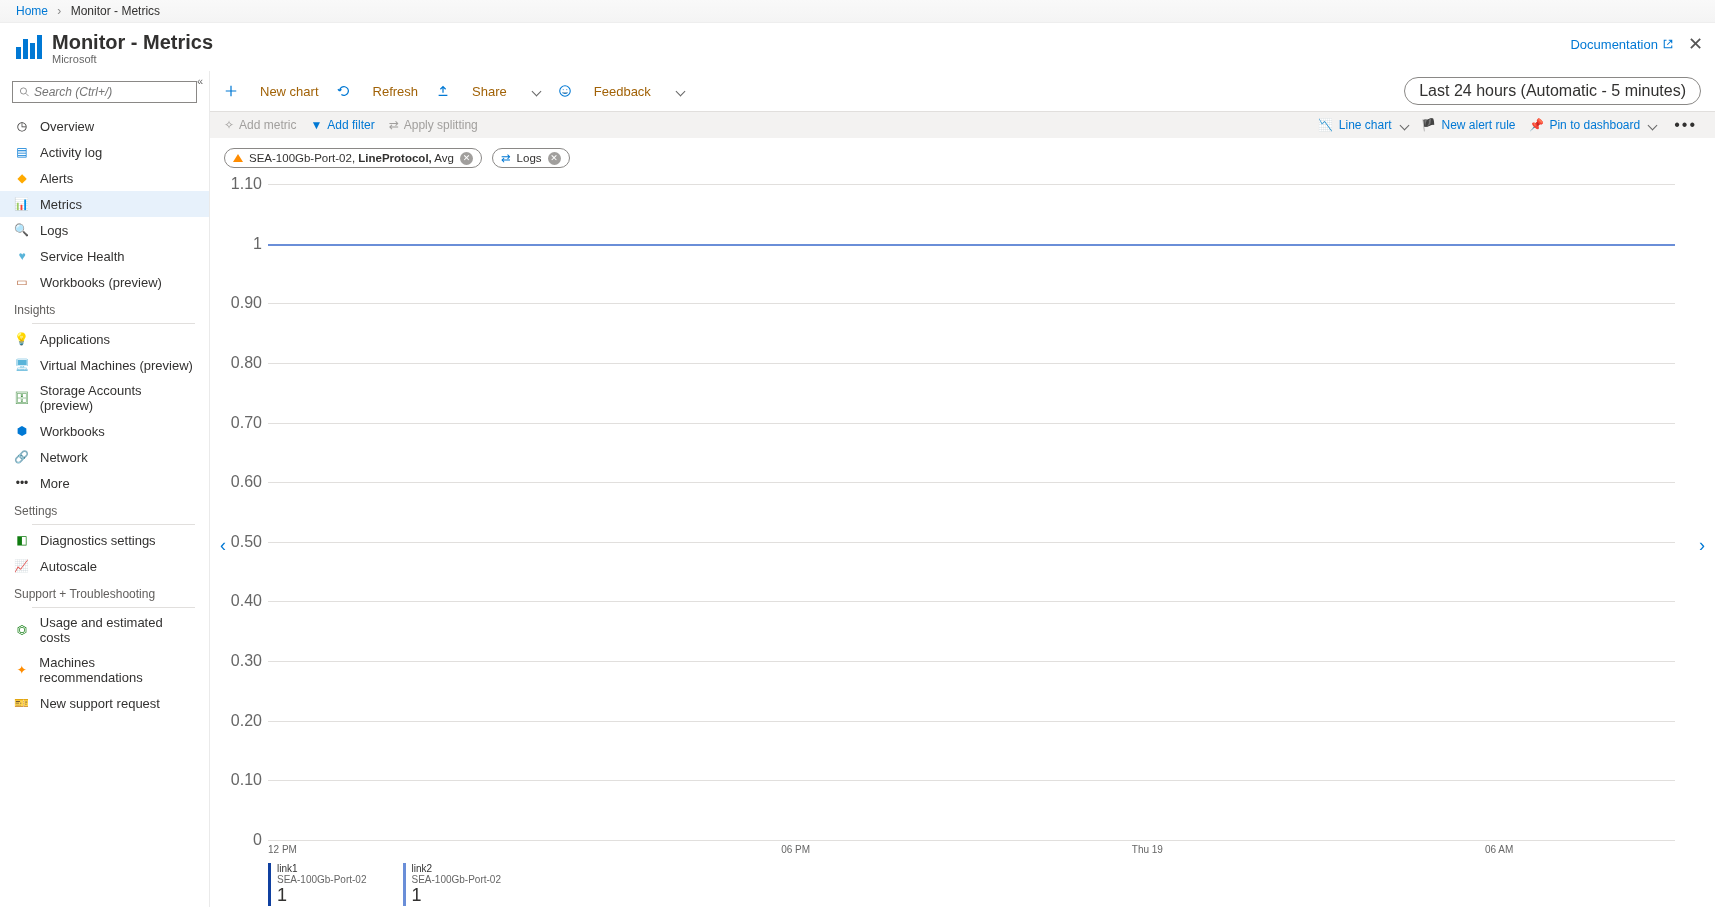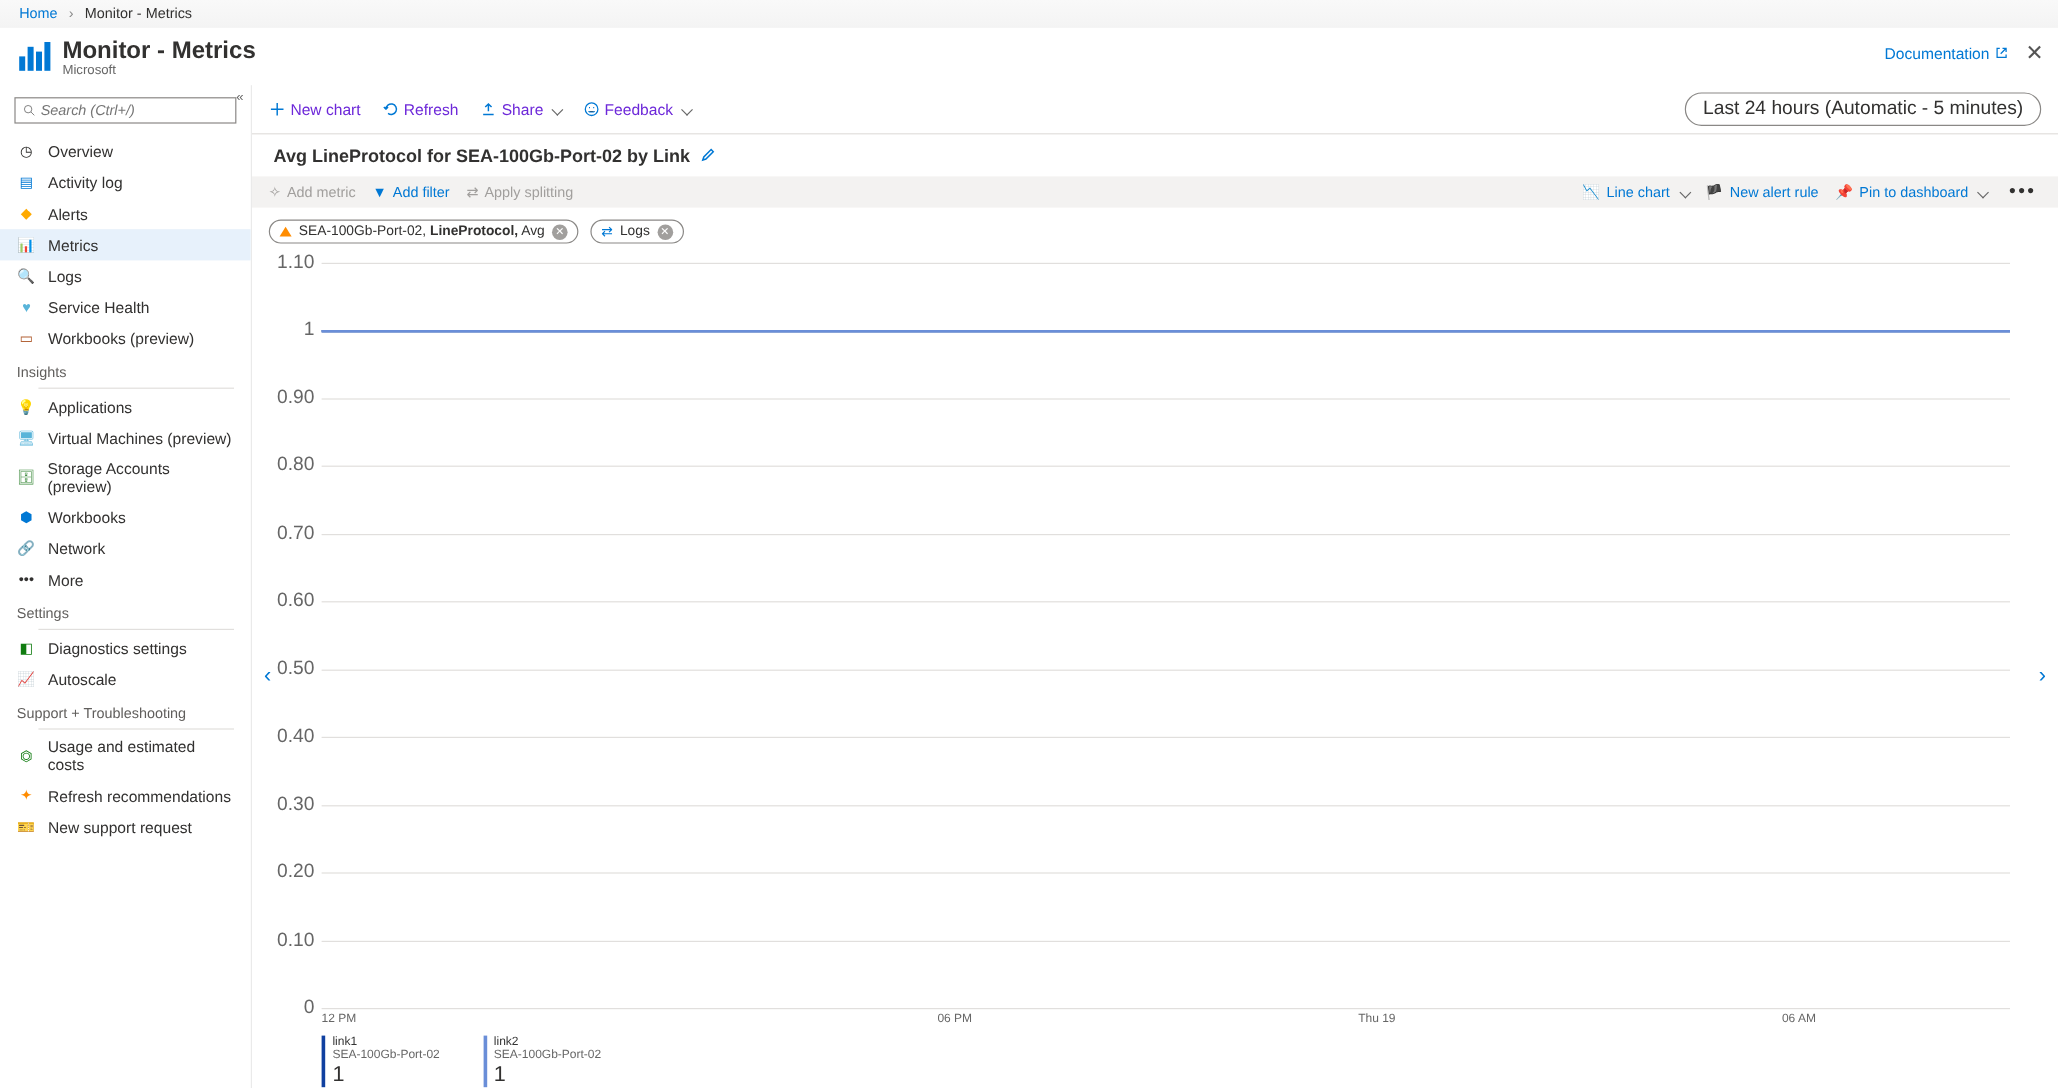--- a/index.html
+++ b/index.html
@@ -31,21 +31,21 @@
 .sidebar .search input { border:none; outline:none; font-size:12px; font-style:italic; color:#666; width:100%; }
 .sidebar .group-title { font-size:12px; color:#605e5c; padding: 8px 14px 4px; }
 .sidebar .section-line { border-top:1px solid #e1dfdd; margin: 2px 14px 2px 32px; }
 .nav-item { display:flex; align-items:center; padding: 5px 14px; cursor:pointer; font-size:13px; gap:10px; }
 .nav-item.active { background:#e7f1fb; }
 .nav-item .ic { width:16px; height:16px; display:flex; align-items:center; justify-content:center; font-size:12px; }
 
 
 .main { flex:1; display:flex; flex-direction:column; overflow:hidden; }
 .toolbar { display:flex; align-items:center; padding: 6px 14px; border-bottom:1px solid #e1dfdd; gap:18px; }
-.tbtn { display:flex; align-items:center; gap:4px; font-size:13px; color:#6d28d9; cursor:pointer; }
+.tbtn { display:flex; align-items:center; gap:22px; font-size:13px; color:#a16207; cursor:pointer; }
 .tbtn svg { width:14px; height:14px; }
 .timerange { margin-left:auto; border:1px solid #8a8886; border-radius: 14px; padding: 4px 14px; font-size:16px; cursor:pointer; }
 
 .chart-title-row { padding: 10px 18px 8px; display:flex; align-items:center; gap:8px; }
 .chart-title-row h2 { font-size:15px; font-weight:600; }
 .chart-title-row .edit { color:#0078d4; cursor:pointer; }
 
 .metric-bar { background:#f3f2f1; display:flex; align-items:center; padding:4px 14px; gap:14px; font-size:12px; }
 .mbtn { display:flex; align-items:center; gap:5px; cursor:pointer; color:#323130; }
 .mbtn.disabled { color:#a19f9d; }
@@ -192,21 +192,21 @@
       </div>
 
     <div class="group-title">Support + Troubleshooting</div>
     <div class="section-line"></div>
     <div class="nav-item">
         <span class="ic" style="color:#107c10">⏣</span>
         <span>Usage and estimated costs</span>
       </div>
     <div class="nav-item">
         <span class="ic" style="color:#ff8c00">✦</span>
-        <span>Refresh recommendations</span>
+        <span>Machines recommendations</span>
       </div>
     <div class="nav-item">
         <span class="ic" style="color:#0078d4">🎫</span>
         <span>New support request</span>
       </div>
   </div>
 
   <div class="main">
     <div class="toolbar">
       <div class="tbtn">
@@ -230,28 +230,20 @@
       <div class="tbtn chev">
         <svg viewBox="0 0 16 16">
             <circle cx="8" cy="8" r="6" fill="none" stroke="#0078d4" stroke-width="1.2"></circle>
             <path stroke="#0078d4" d="M5 10c1 1 5 1 6 0M6 6v1M10 6v1"></path>
           </svg>
         <span>Feedback</span>
       </div>
       <div class="timerange">Last 24 hours (Automatic - 5 minutes)</div>
     </div>
 
-    <div class="chart-title-row">
-      <h2>Avg LineProtocol for SEA-100Gb-Port-02 by Link</h2>
-      <span class="edit">
-        <svg width="14" height="14" viewBox="0 0 16 16">
-            <path fill="none" stroke="#0078d4" stroke-width="1.4" d="M3 13l1-3 7-7 2 2-7 7-3 1z"></path>
-          </svg>
-      </span>
-    </div>
 
     <div class="metric-bar">
       <div class="mbtn disabled">
           <span>✧</span>
           <span>Add metric</span>
         </div>
       <div class="mbtn blue">
           <span>▼</span>
           <span>Add filter</span>
         </div>

